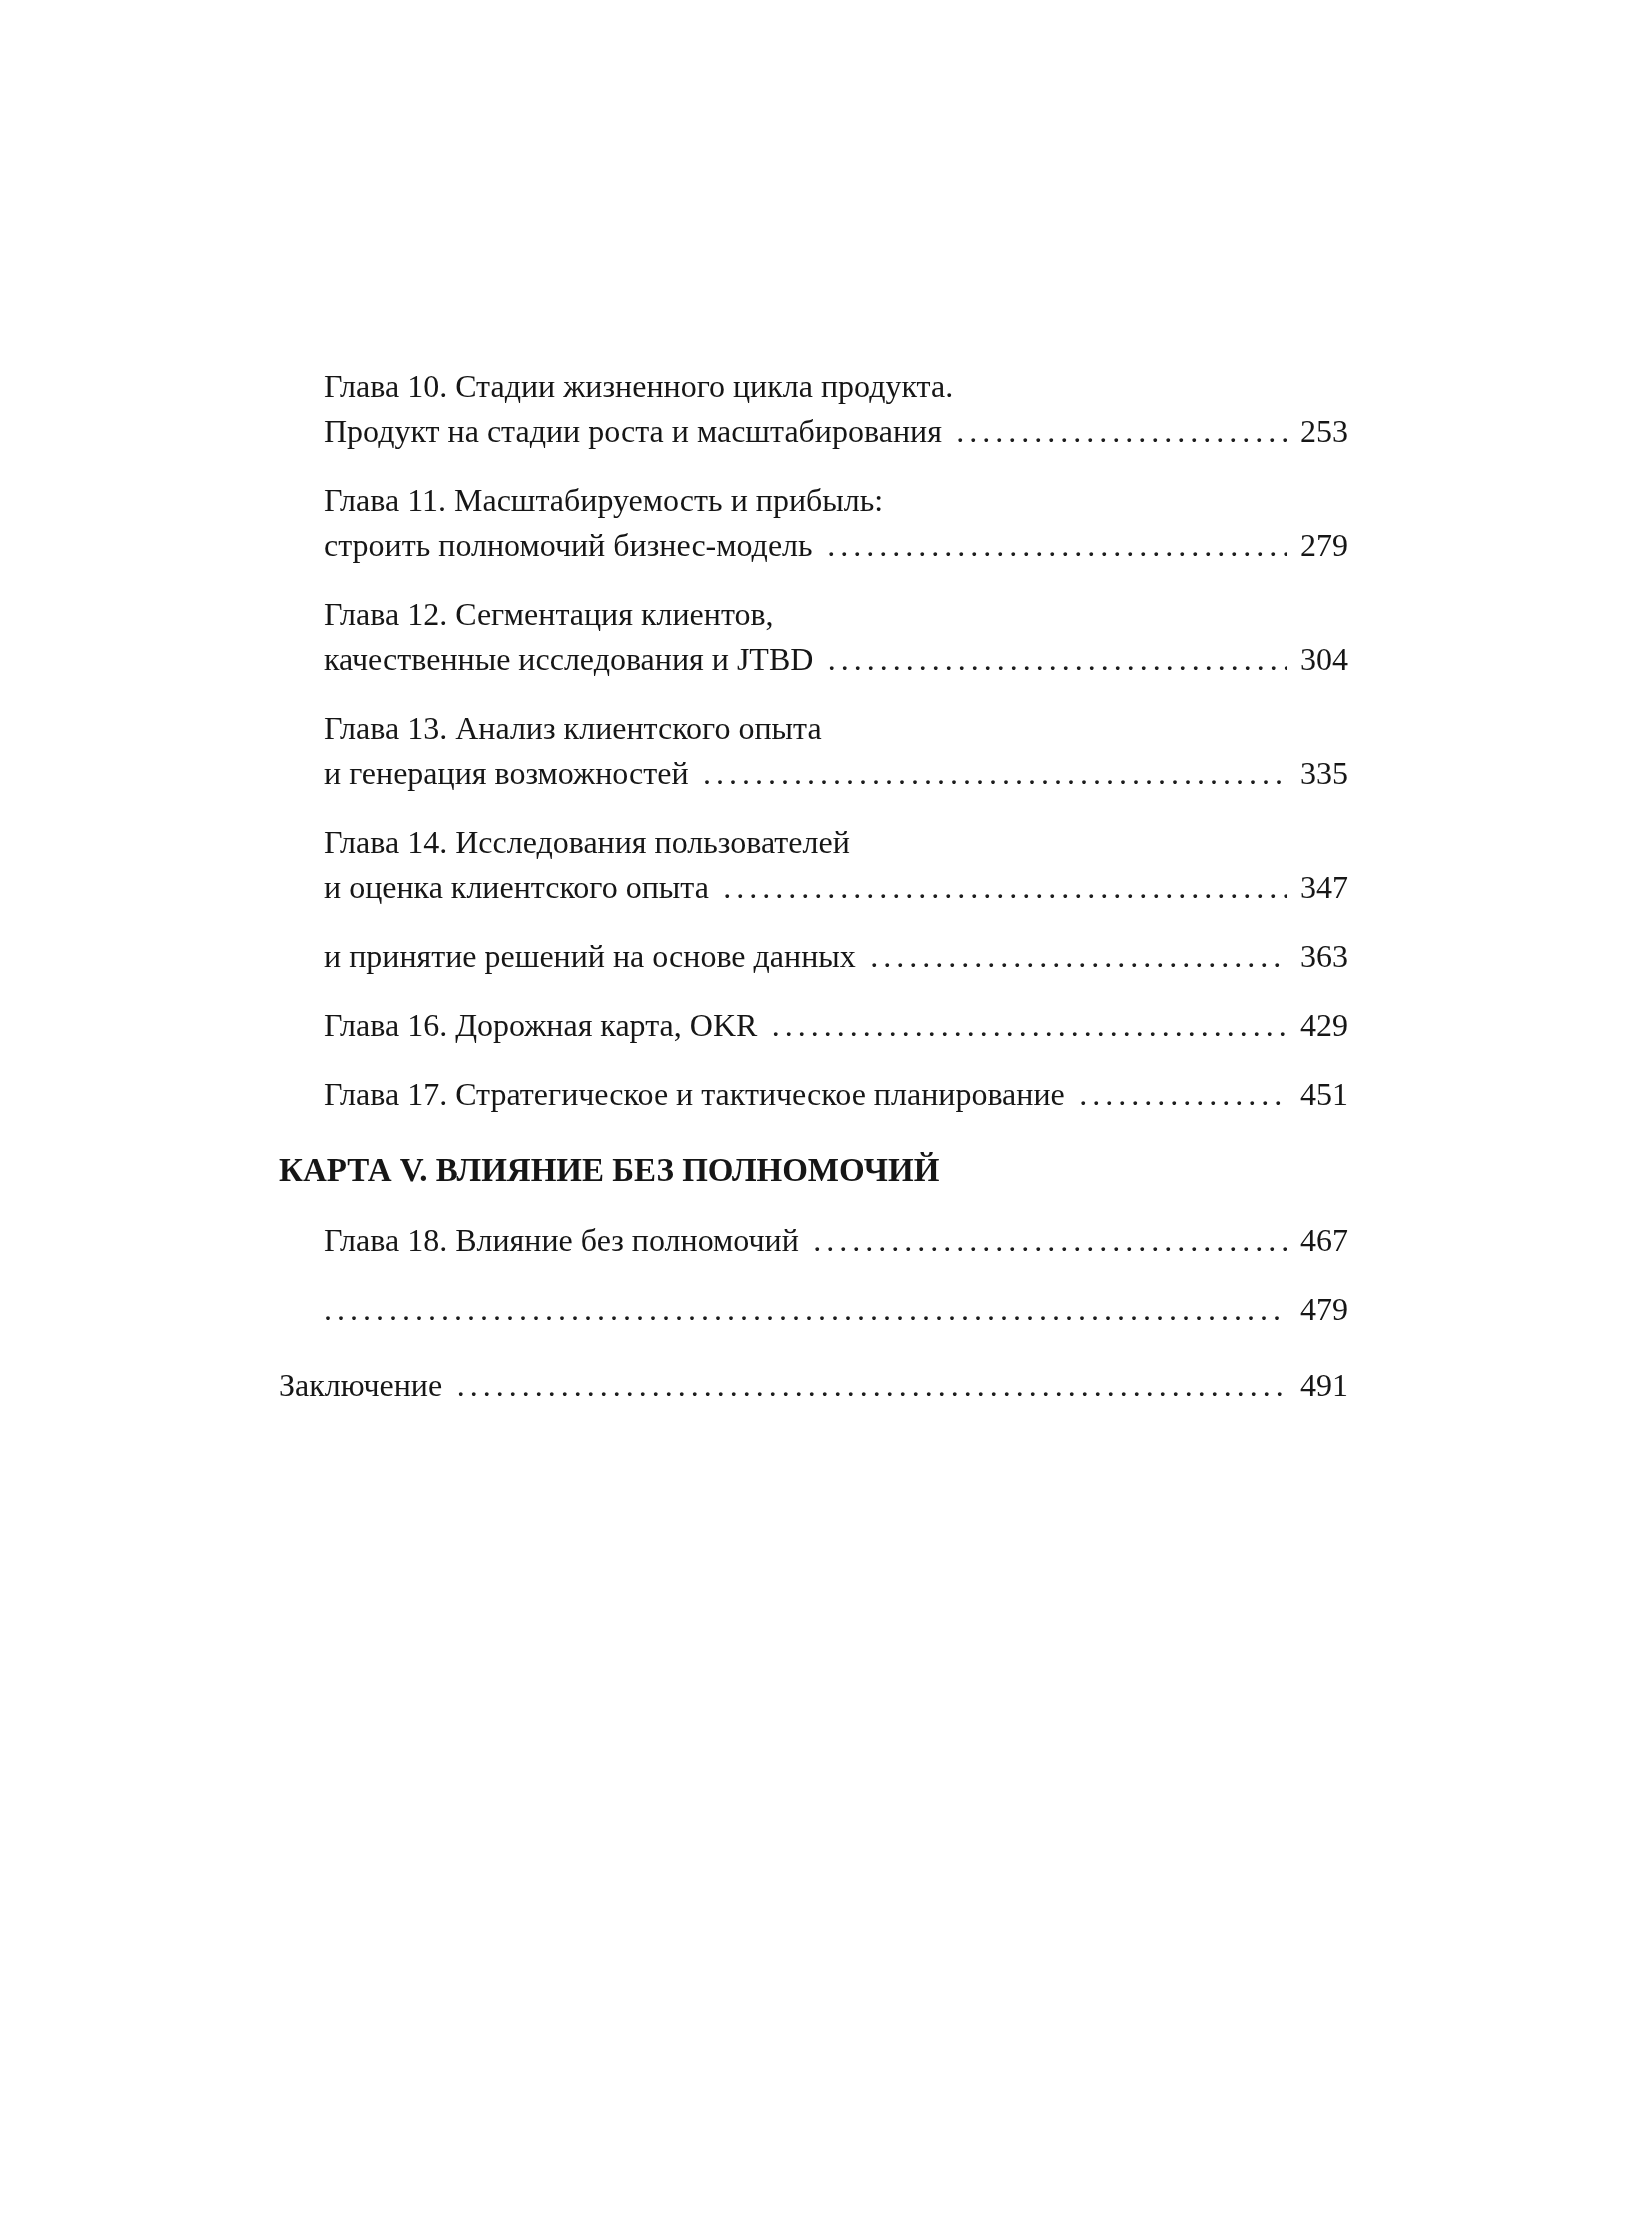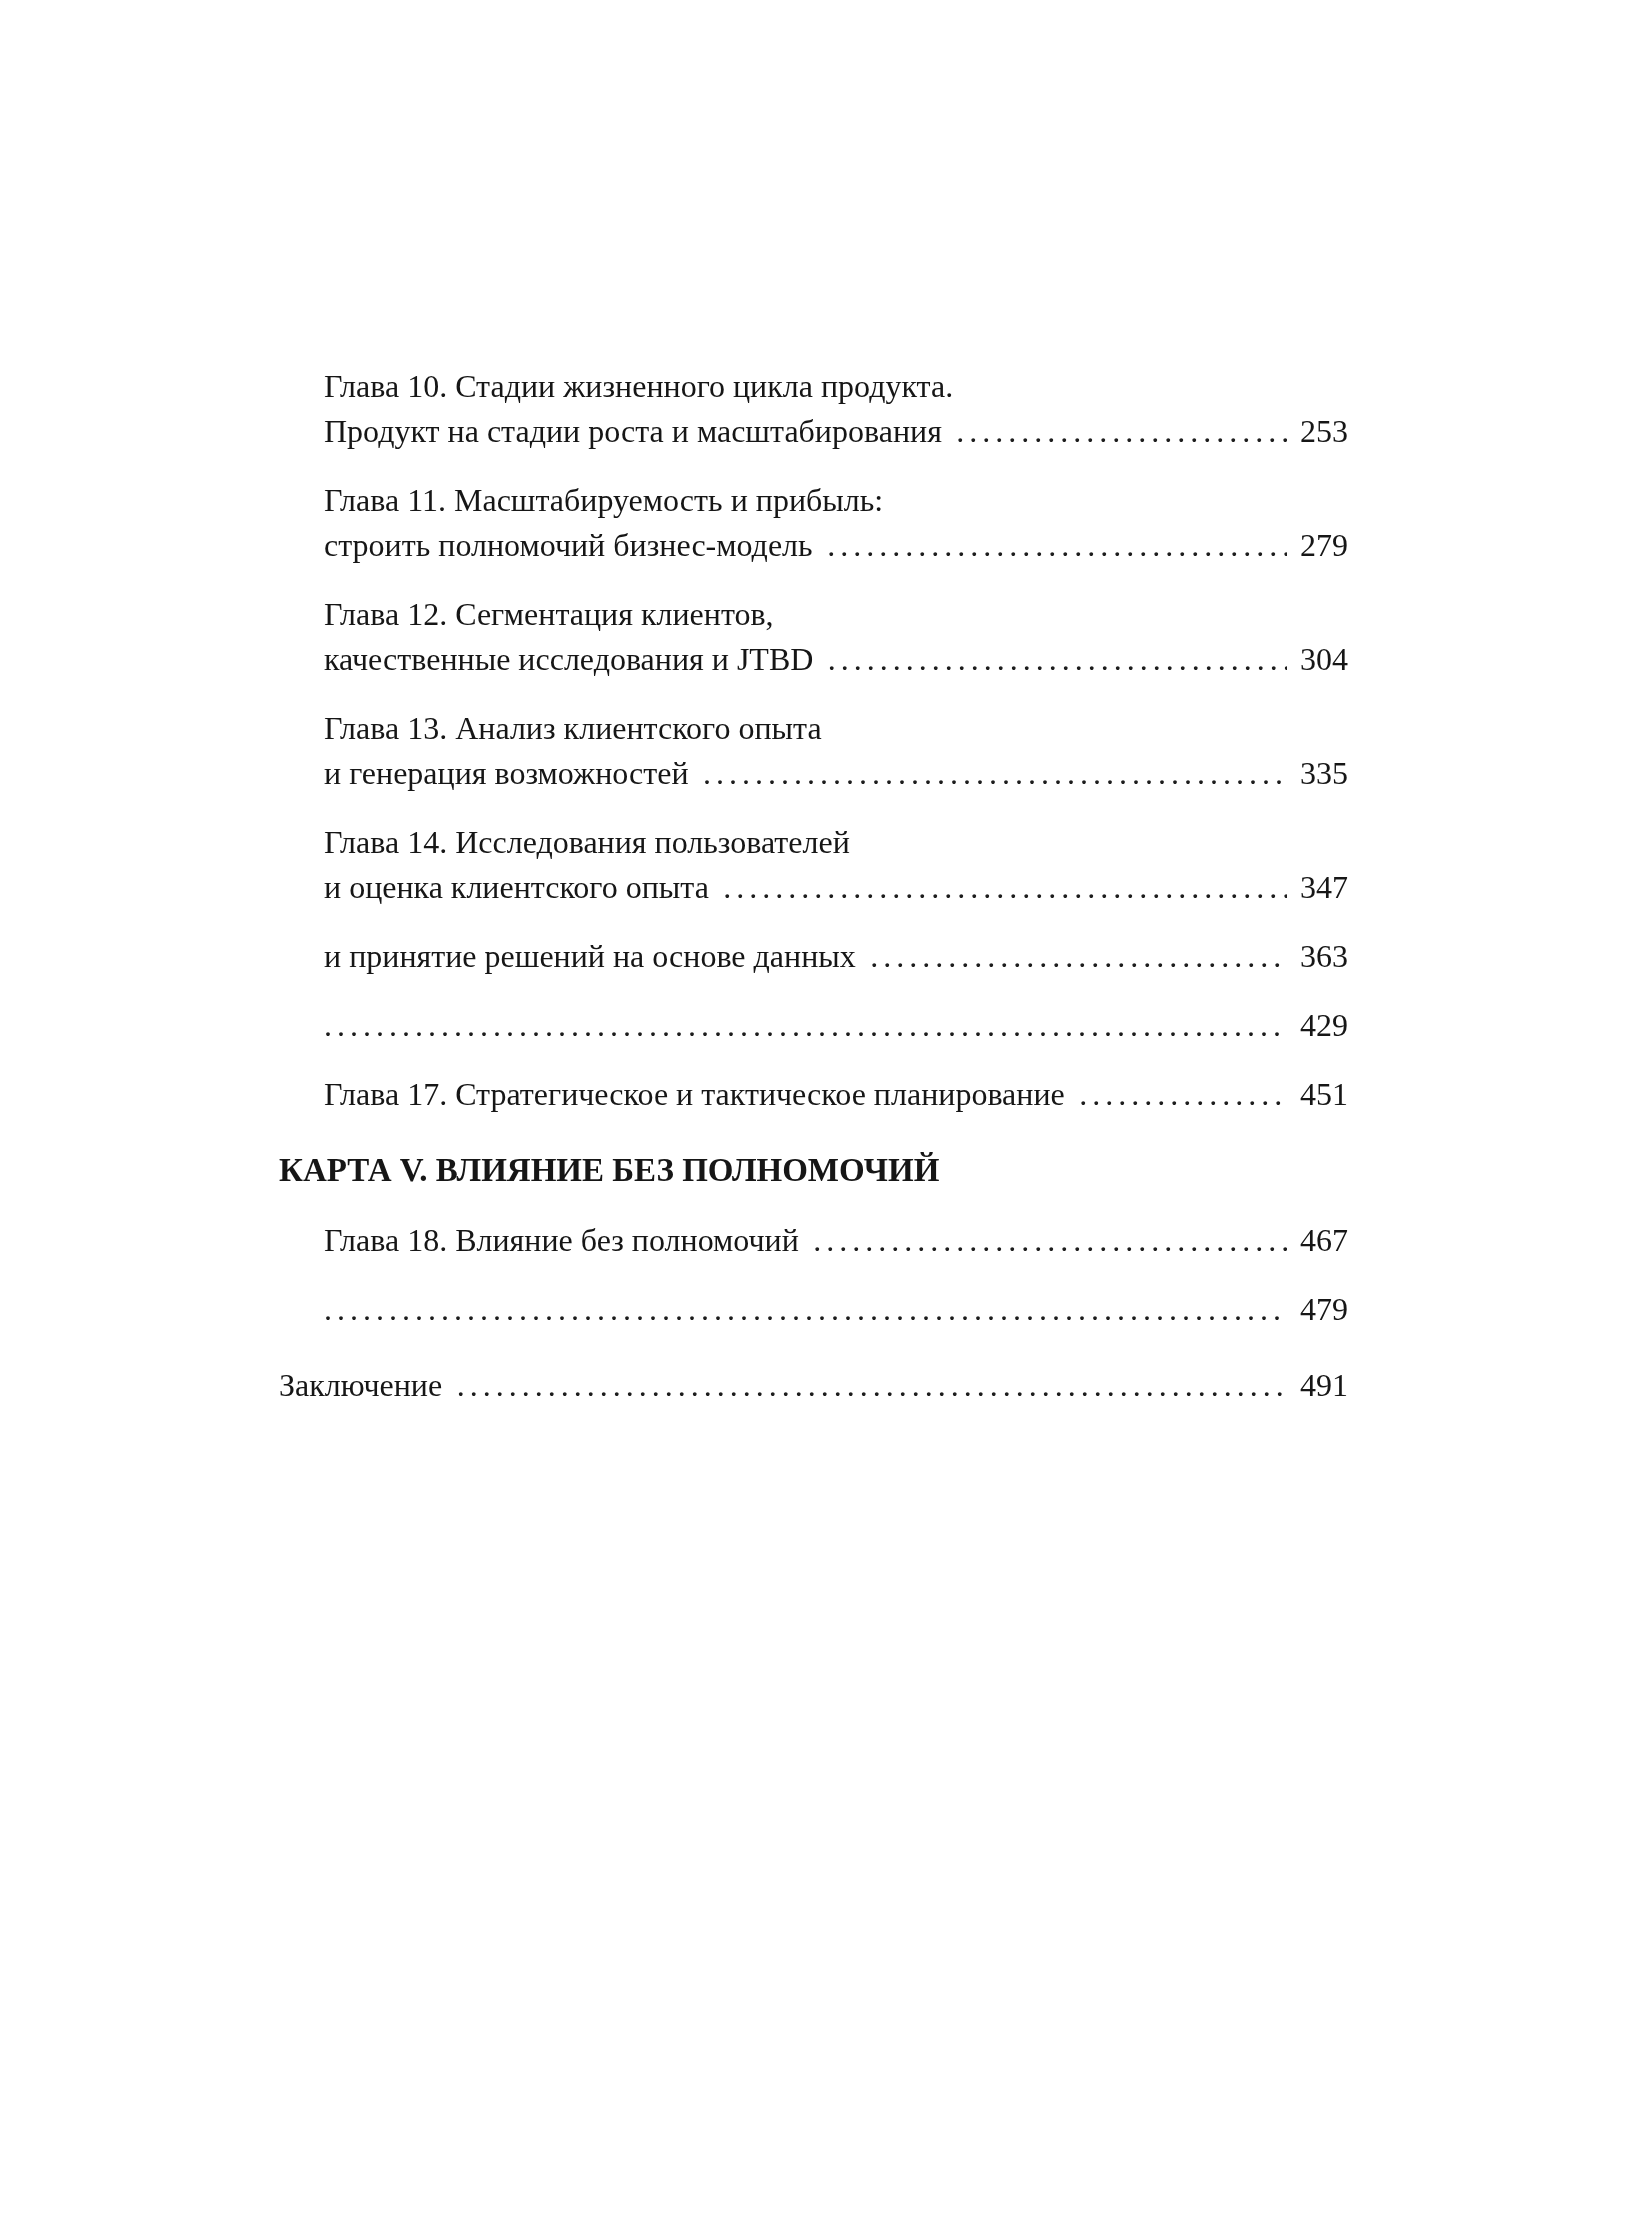--- a/index.html
+++ b/index.html
@@ -88,20 +88,21 @@
       </section>
       <section class="entry chapter">
         <div class="line pageline">
     <span class="txt">и принятие решений на основе данных</span>
     <span class="dots">................................................................................................................................................................</span>
     <span class="pnum">363</span>
   </div>
       </section>
       <section class="entry chapter">
         <div class="line pageline">
+    <span class="txt">Глава 16. Дорожная карта, OKR</span>
     <span class="dots">................................................................................................................................................................</span>
     <span class="pnum">429</span>
   </div>
       </section>
       <section class="entry chapter">
         <div class="line pageline">
     <span class="txt">Глава 17. Стратегическое и тактическое планирование</span>
     <span class="dots">................................................................................................................................................................</span>
     <span class="pnum">451</span>
   </div>

